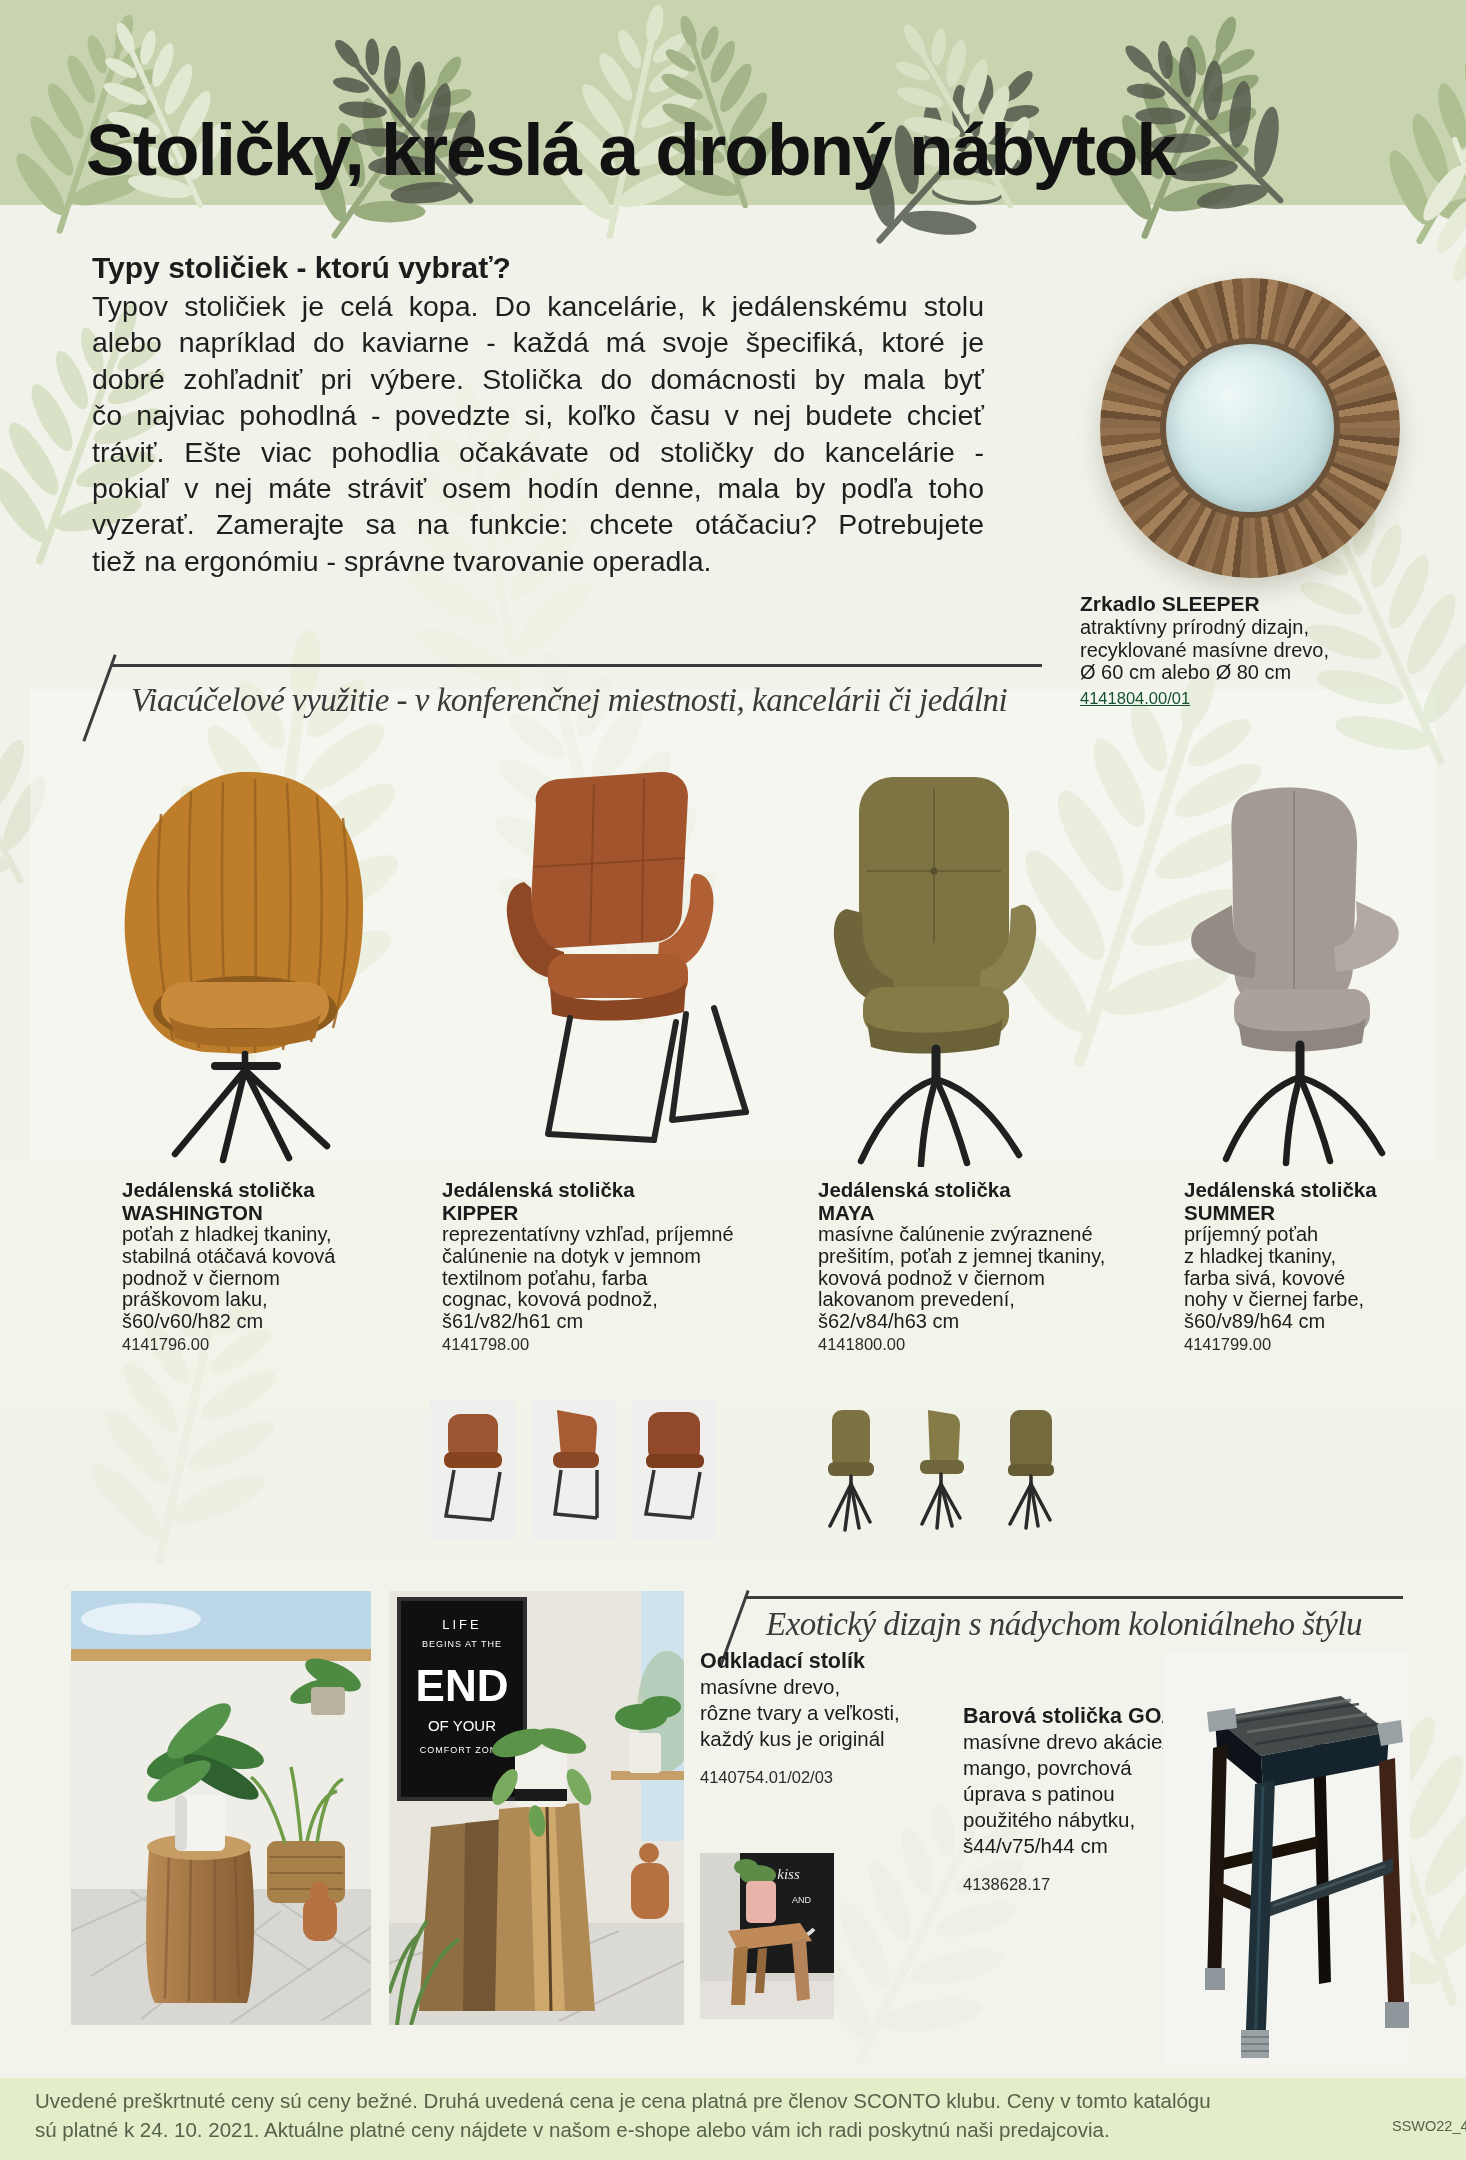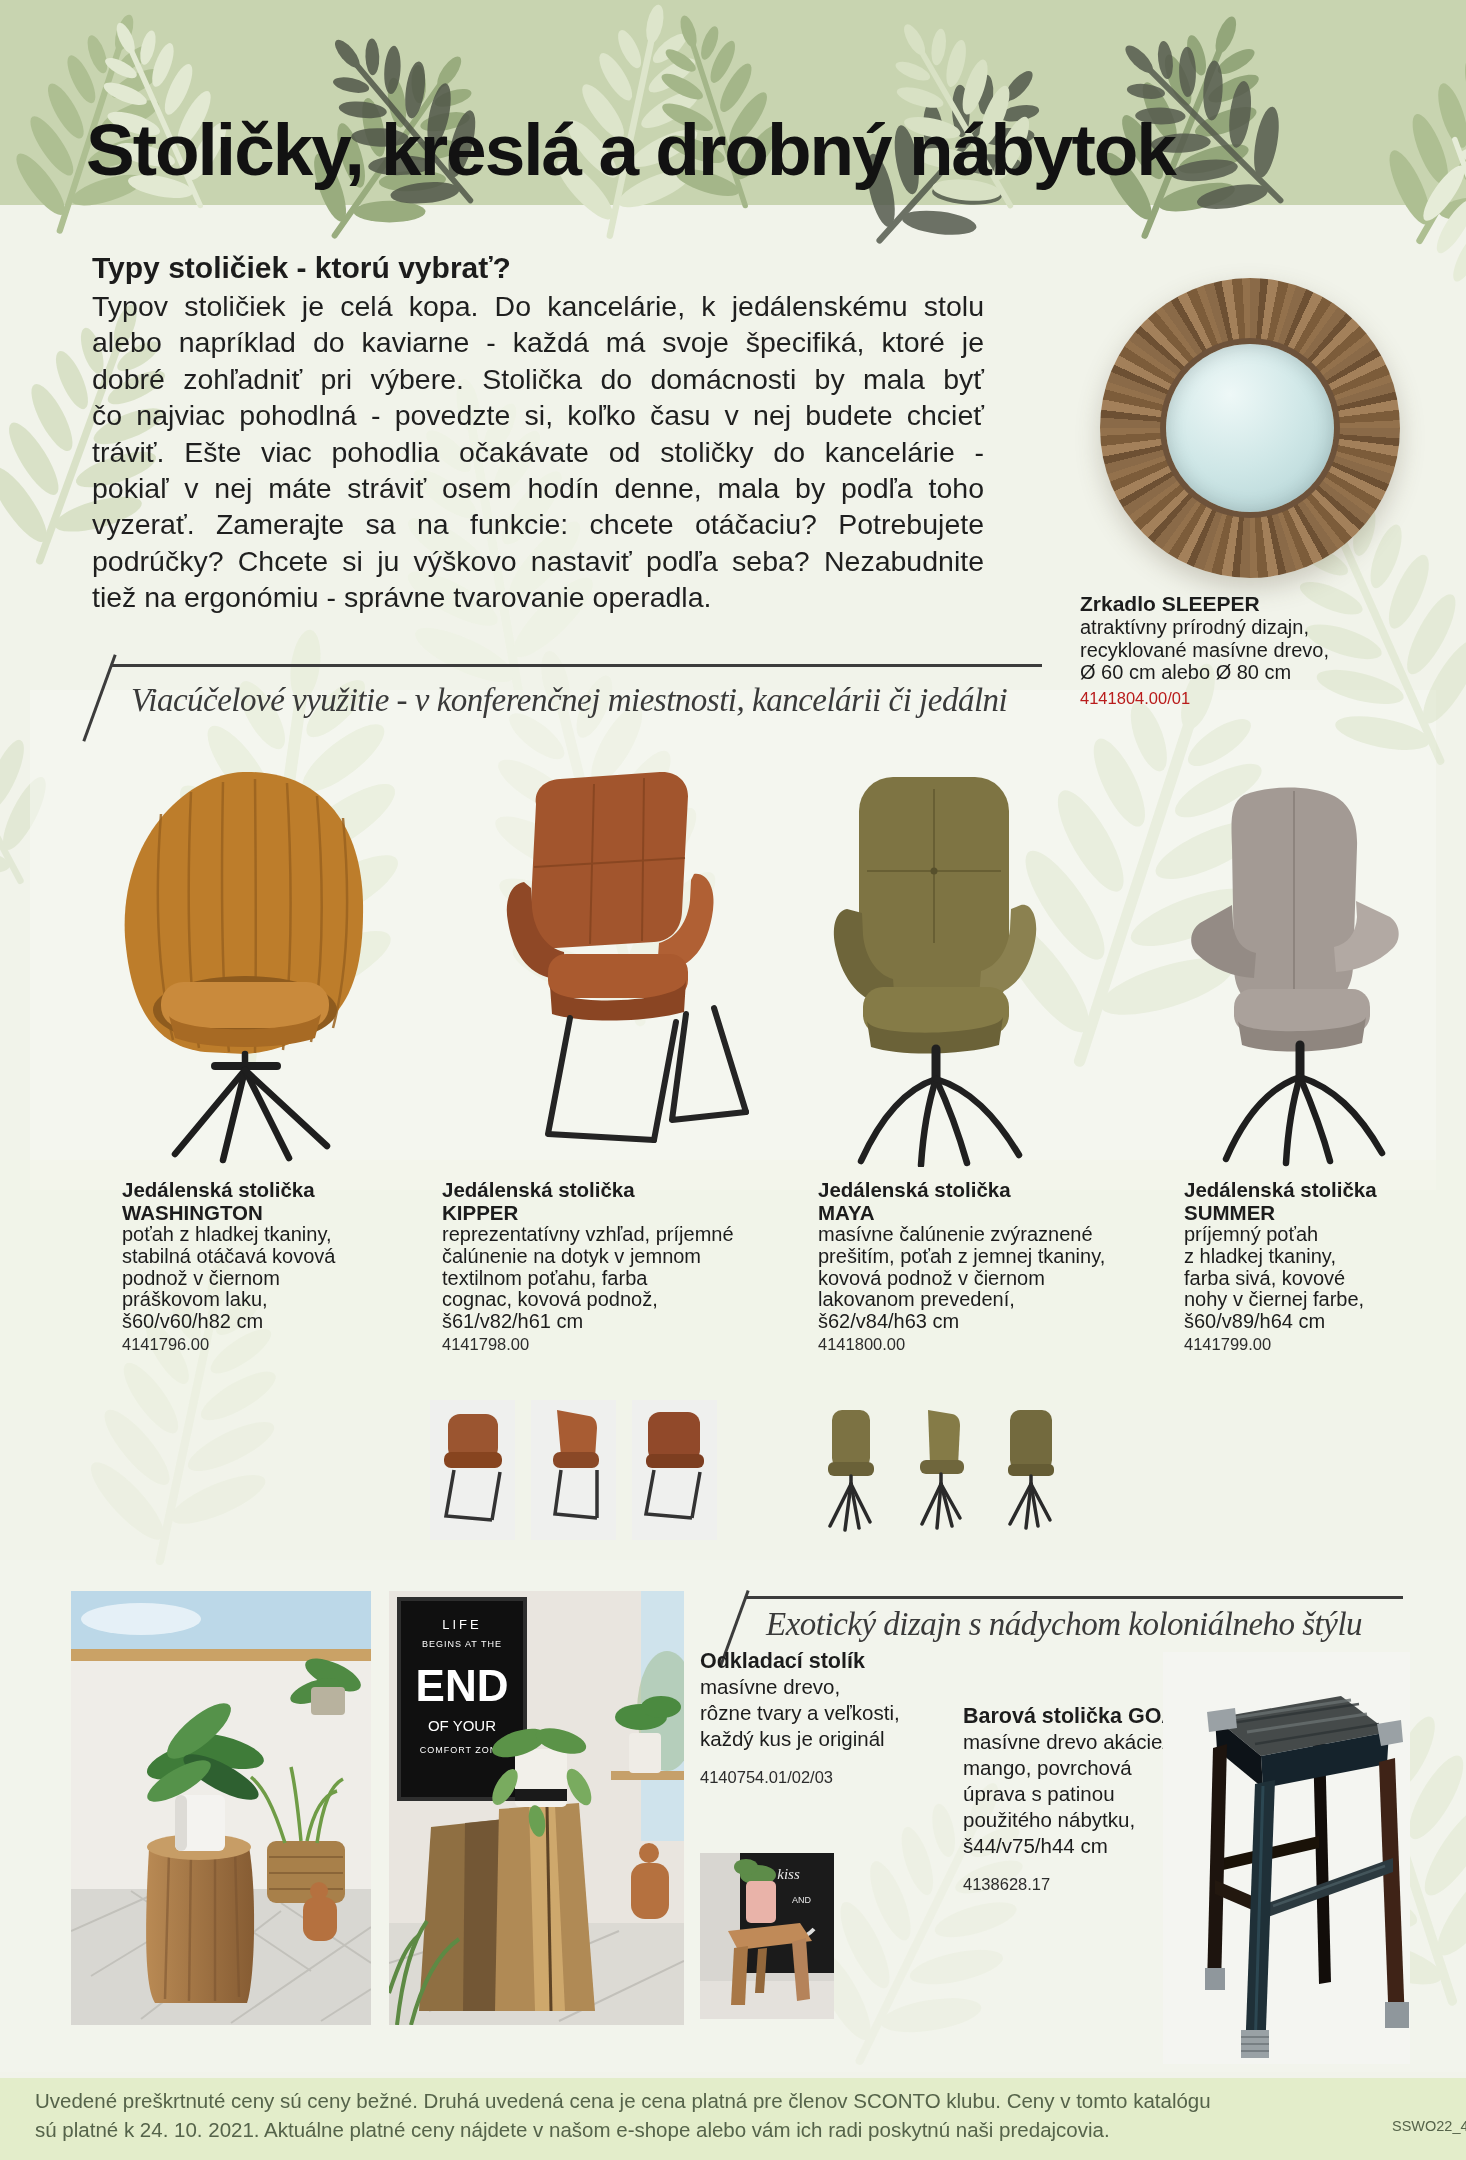--- a/index.html
+++ b/index.html
@@ -13,21 +13,21 @@
   .jline{text-align:justify;text-align-last:justify;}
   .mirror{left:1100px;top:278px;width:300px;height:300px;border-radius:50%;
           background:repeating-conic-gradient(#8a6a48 0deg 4deg,#6d5033 4deg 7deg,#a3805a 7deg 11deg,#7c5c3a 11deg 15deg,#93714c 15deg 18deg);
           box-shadow:0 10px 24px rgba(90,80,60,.25);}
   .mirror-glass{position:absolute;inset:66px;border-radius:50%;
           background:radial-gradient(circle at 38% 30%,#eef8f7 0%,#cfe7e7 48%,#aed0d2 100%);
           box-shadow:0 0 0 6px #6d523a, inset 0 0 20px rgba(0,0,0,.18);}
   .mirror-caption{left:1080px;top:592px;width:320px;}
   .mirror-caption .name{font-size:21px;font-weight:700;line-height:24px;}
   .mirror-caption .ln{font-size:20px;line-height:22.5px;}
-  .mirror-caption .sku{font-size:16.5px;margin-top:5px;color:#b91c1c;}
+  .mirror-caption .sku{font-size:16.5px;margin-top:5px;color:#14532d;text-decoration:underline;}
   .rule{height:3px;background:#3c3c3c;}
   .rule1{left:112px;top:664px;width:930px;}
   .slash{width:3px;background:#3c3c3c;transform:rotate(20deg);}
   .slash1{left:98px;top:652px;height:92px;}
   .quote{font-family:"Liberation Serif",serif;font-style:italic;font-size:33px;color:#3a3a3a;letter-spacing:-.5px;white-space:nowrap;}
   .quote1{left:131px;top:682px;}
   .rule2{left:745px;top:1596px;width:658px;}
   .slash2{left:733px;top:1588px;height:80px;}
   .quote2{left:766px;top:1606px;}
   .prod{top:1178px;width:320px;}
@@ -102,21 +102,20 @@
   <div class="abs title">Stoličky, kreslá a drobný nábytok</div>
   <div class="abs intro-head">Typy stoličiek - ktorú vybrať?</div>
   <div class="abs intro-body">
     <div class="jline">Typov stoličiek je celá kopa. Do kancelárie, k jedálenskému stolu</div>
     <div class="jline">alebo napríklad do kaviarne - každá má svoje špecifiká, ktoré je</div>
     <div class="jline">dobré zohľadniť pri výbere. Stolička do domácnosti by mala byť</div>
     <div class="jline">čo najviac pohodlná - povedzte si, koľko času v nej budete chcieť</div>
     <div class="jline">tráviť. Ešte viac pohodlia očakávate od stoličky do kancelárie -</div>
     <div class="jline">pokiaľ v nej máte stráviť osem hodín denne, mala by podľa toho</div>
     <div class="jline">vyzerať. Zamerajte sa na funkcie: chcete otáčaciu? Potrebujete</div>
-    <div class="jline">podrúčky? Chcete si ju výškovo nastaviť podľa seba? Nezabudnite</div>
     <div>tiež na ergonómiu - správne tvarovanie operadla.</div>
   </div>
 
   <div class="abs mirror">
     <div class="mirror-glass"></div>
   </div>
   <div class="abs mirror-caption">
     <div class="name">Zrkadlo SLEEPER</div>
     <div class="ln">atraktívny prírodný dizajn,</div>
     <div class="ln">recyklované masívne drevo,</div>

